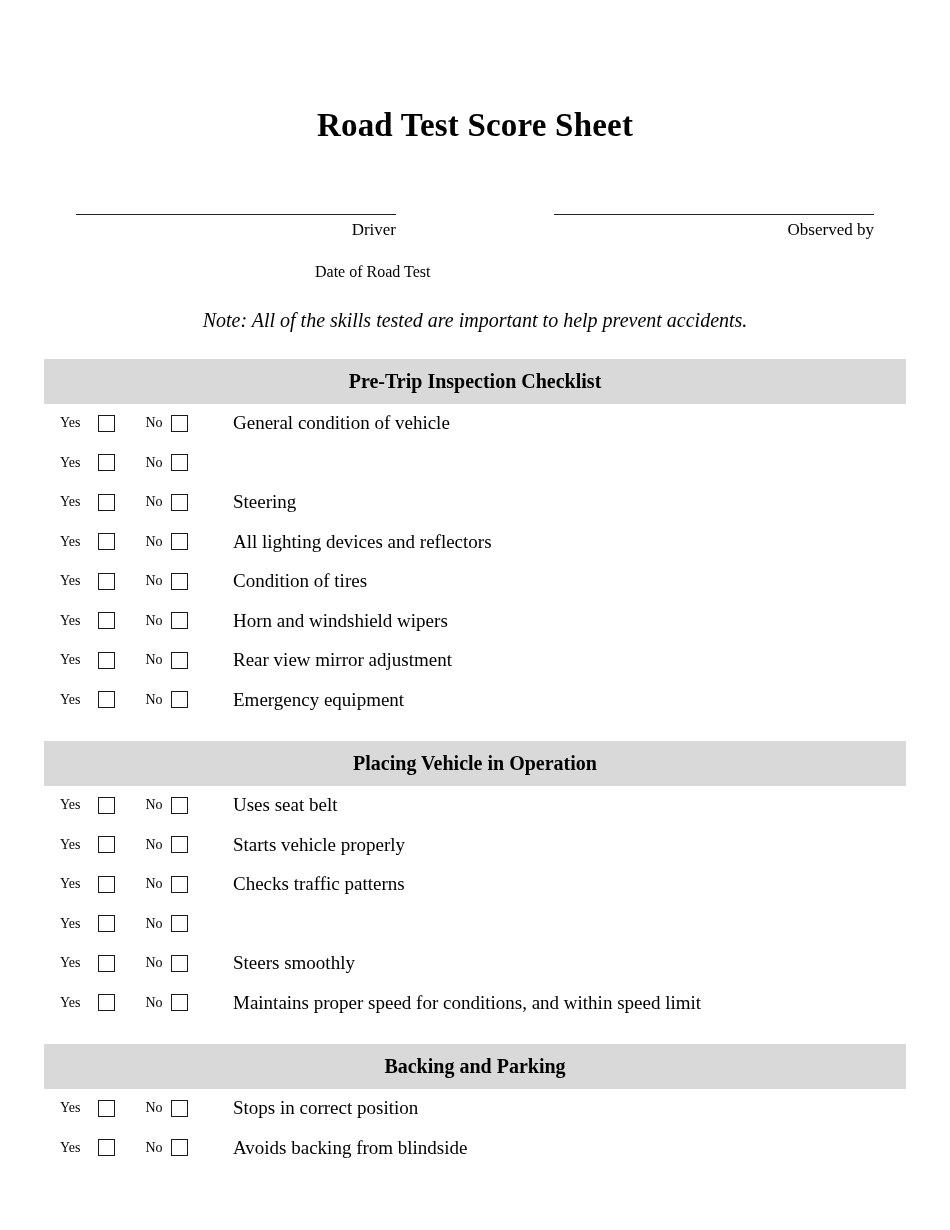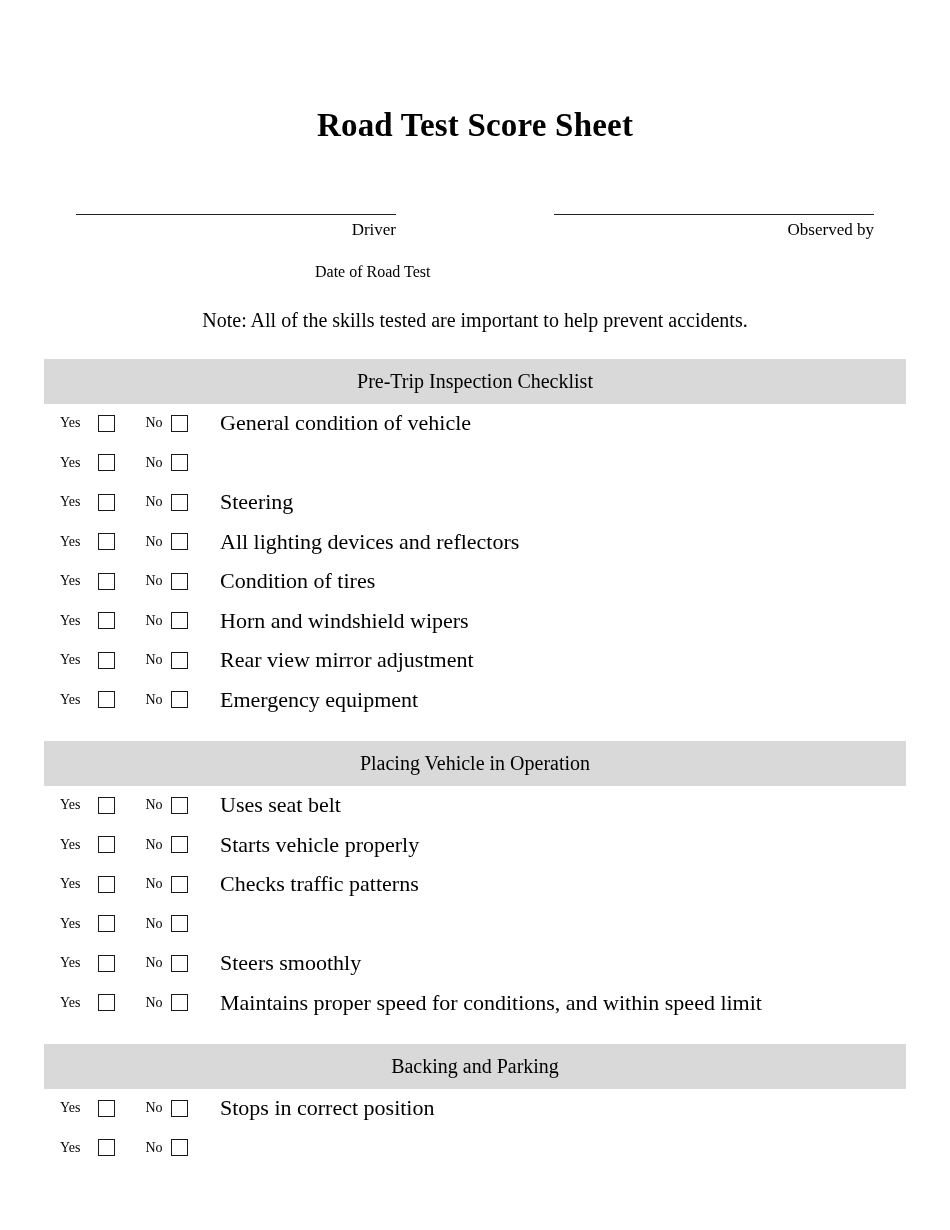--- a/index.html
+++ b/index.html
@@ -58,26 +58,27 @@
   }
   .field-center {
     width: 320px;
     text-align: left;
   }
   .note {
     text-align: center;
     font-size: 20px;
     margin-top: 26px;
     line-height: 1.3;
+    font-style: italic;
   }
   .section-header {
     background: #d9d9d9;
     text-align: center;
     font-size: 20px;
-    font-weight: normal;
+    font-weight: bold;
     padding: 11px 12px;
     margin-top: 21px;
   }
   .section-header.first {
     margin-top: 26px;
   }
   .item-row {
     display: flex;
     align-items: center;
     height: 39.5px;
@@ -95,22 +96,22 @@
   .checkbox {
     width: 15px;
     height: 15px;
     border: 1px solid #1a1a1a;
     display: inline-block;
     margin-right: 18px;
     background: #fff;
     flex: 0 0 auto;
   }
   .item-text {
-    font-size: 22px;
-    margin-left: 14px;
+    font-size: 19px;
+    margin-left: 27px;
     white-space: nowrap;
   }
 </style>
 </head>
 <body>
 
 <div class="page">
 
   <div class="title">Road Test Score Sheet</div>
 
@@ -243,15 +244,16 @@
     <span class="checkbox"></span>
     <span class="yn-label no">No</span>
     <span class="checkbox"></span>
     <span class="item-text">Stops in correct position</span>
   </div>
   <div class="item-row">
     <span class="yn-label">Yes</span>
     <span class="checkbox"></span>
     <span class="yn-label no">No</span>
     <span class="checkbox"></span>
+    <span class="item-text">Avoids backing from blindside</span>
   </div>
 
 </div>
 
 </body></html>

